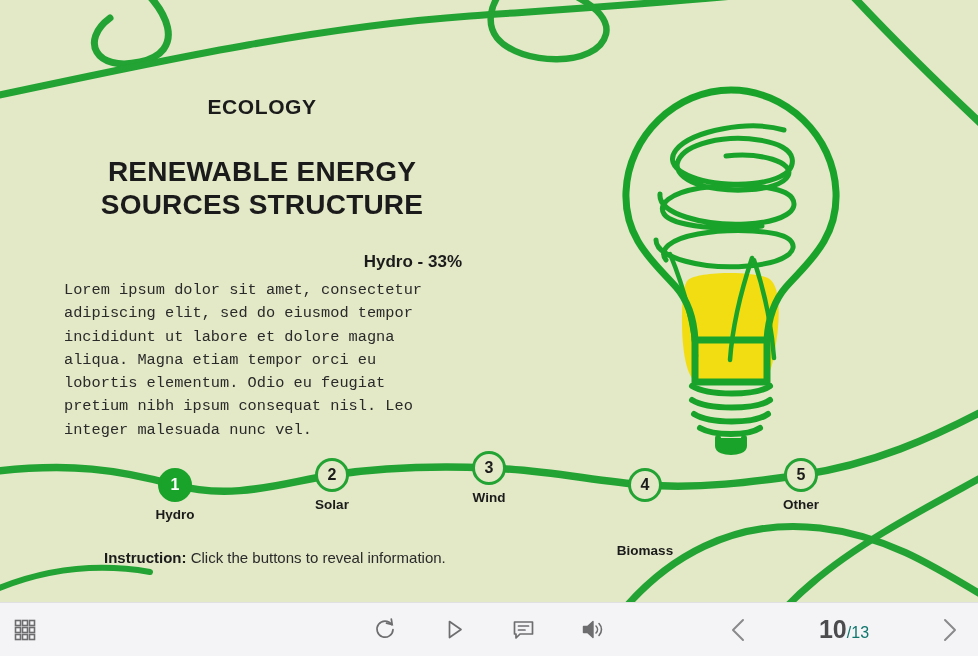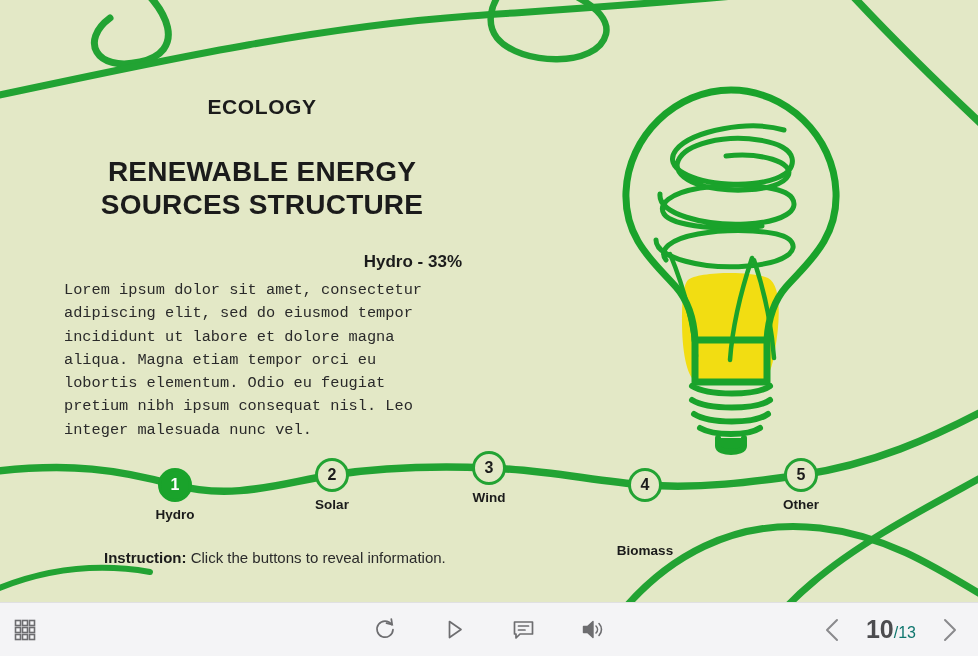--- a/index.html
+++ b/index.html
@@ -101,21 +101,21 @@
   #toolbar {
     position:absolute;
     left:0; top:602px;
     width:978px; height:54px;
     background:#f4f4f6;
     border-top:1px solid #e0e0e2;
     display:flex; align-items:center;
   }
   .tb-left   { width:250px; display:flex; align-items:center; padding-left:14px; }
   .tb-center { flex:1; display:flex; align-items:center; justify-content:center; gap:44px; }
-  .tb-right  { width:250px; display:flex; align-items:center; justify-content:flex-end;
+  .tb-right  { width:250px; display:flex; align-items:center; justify-content:space-between;
                gap:22px; padding-right:18px; }
   .tb-btn {
     display:flex; align-items:center; justify-content:center;
     cursor:pointer; color:#6d6d70;
   }
   .pager { display:flex; align-items:baseline; color:#58585b; }
   .pager .cur   { font-size:25px; font-weight:bold; color:#4c4c4f; }
   .pager .total { font-size:16px; color:#0f766e; }
 </style>
 </head>

